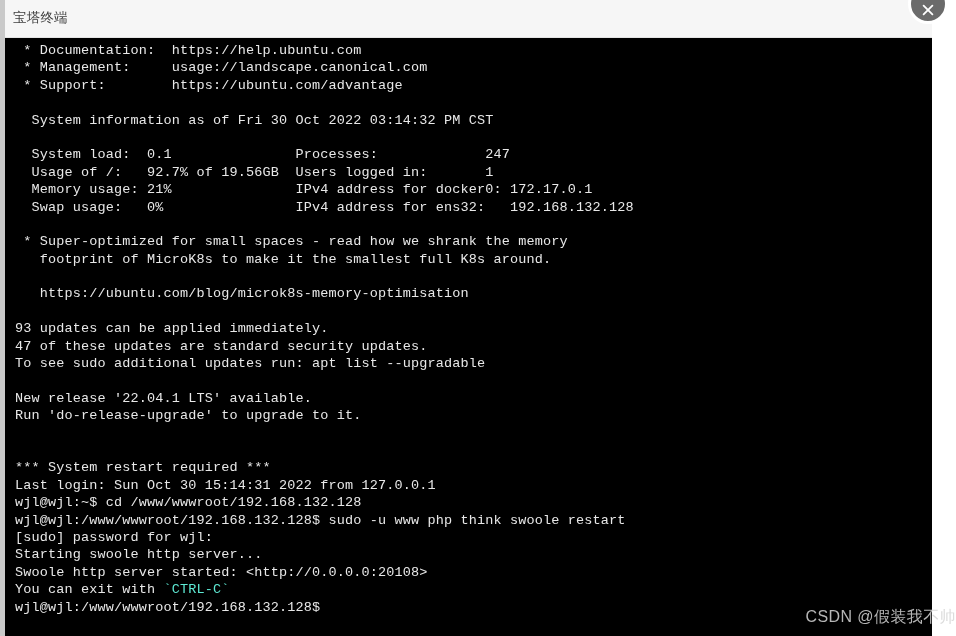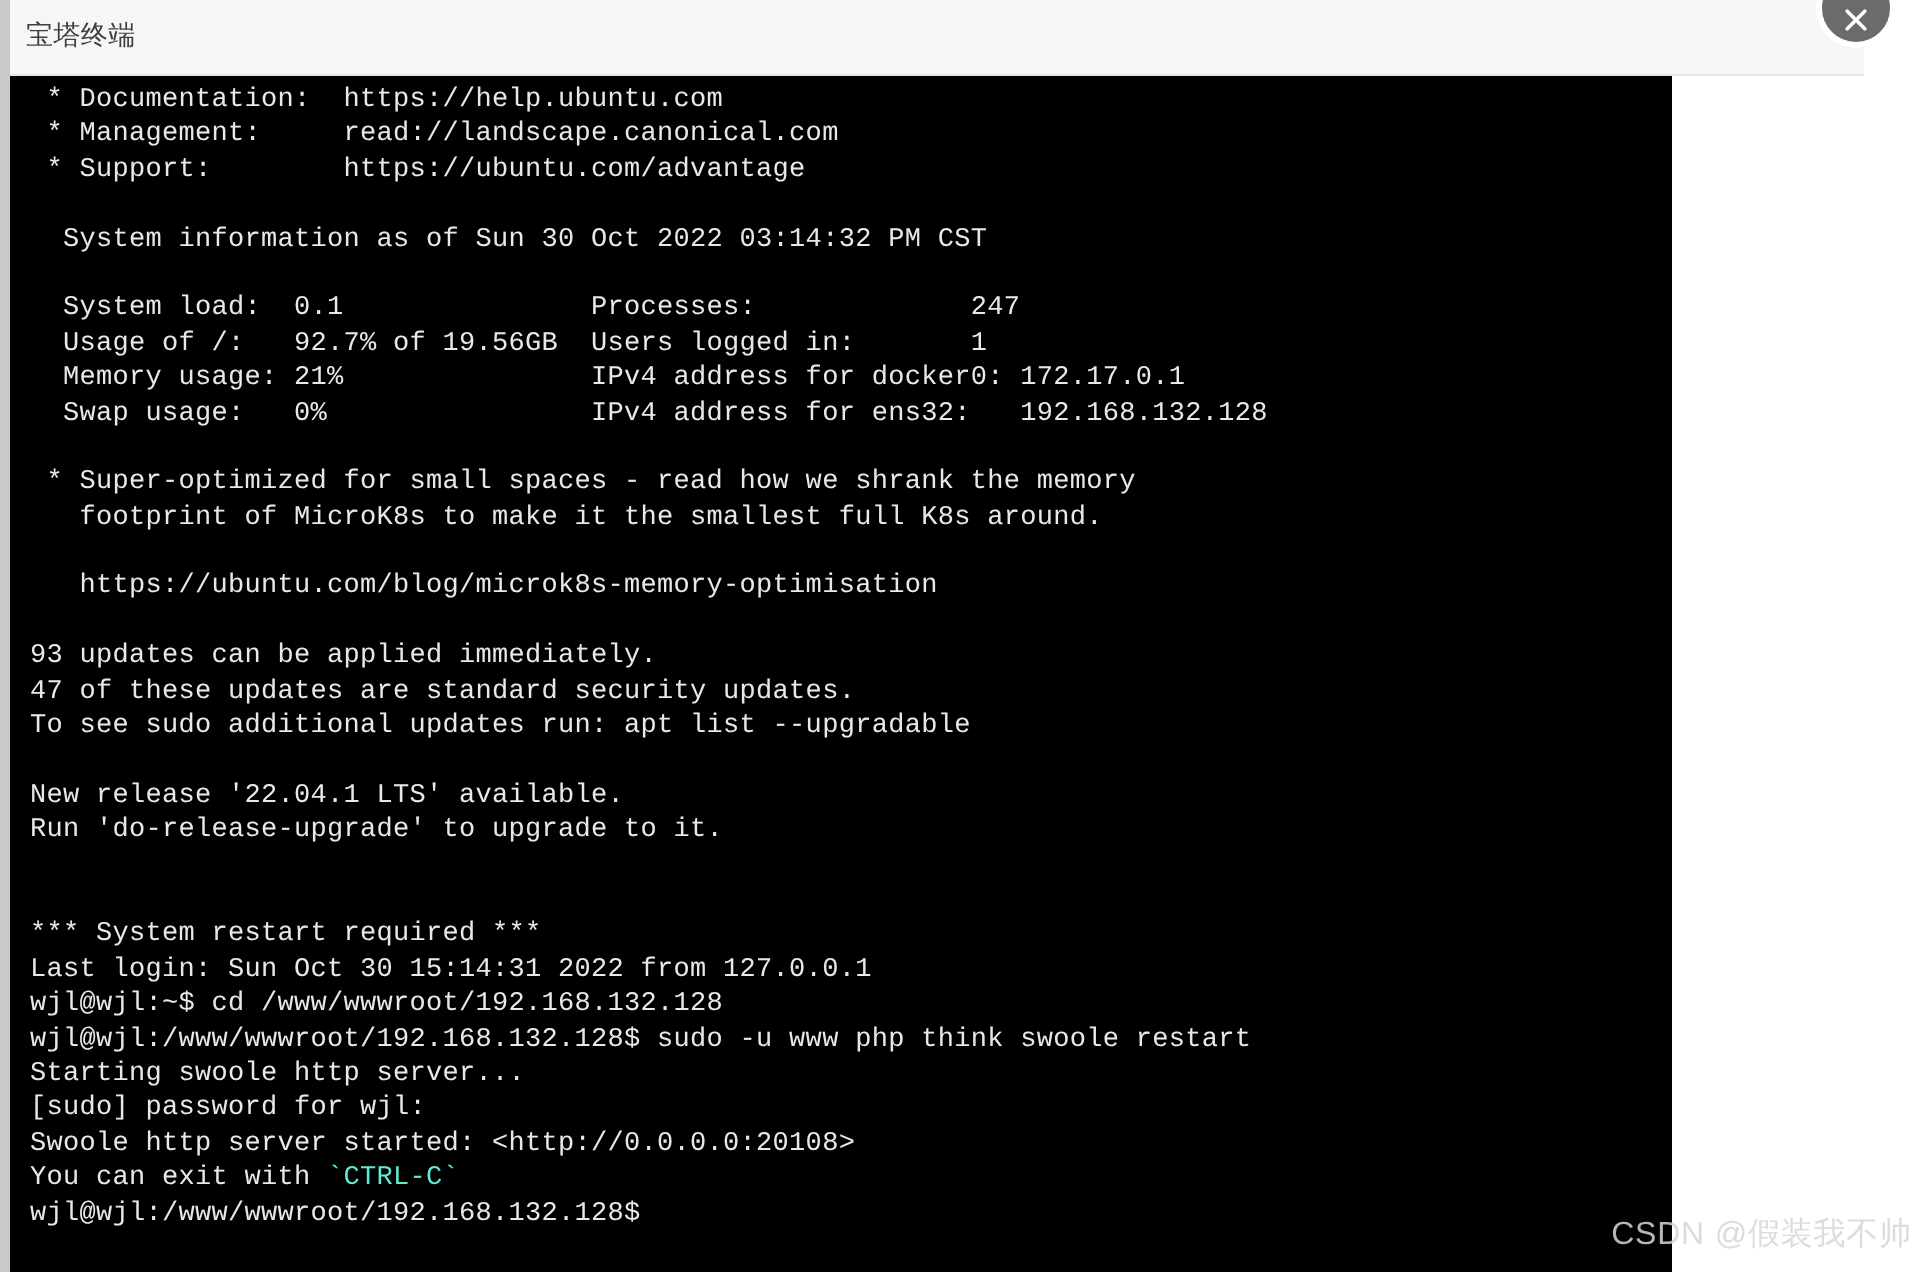--- a/index.html
+++ b/index.html
@@ -102,21 +102,21 @@
     top: 50%;
     transform: translate(-50%, -50%) translateY(6px);
     display: block;
   }
 
   
   .terminal {
     position: absolute;
     left: 5px;
     top: 38px;
-    width: 831px;
+    width: 927px;
     height: 598px;
     background: #000000;
     overflow: hidden;
     z-index: 2;
   }
   .term-inner {
     position: absolute;
     left: 10px;
     top: 4px;
     right: 0;
@@ -167,24 +167,24 @@
     <span>
       <svg width="16" height="16" viewBox="0 0 16 16" aria-hidden="true">
         <path d="M3.6 3.6 L12.4 12.4 M12.4 3.6 L3.6 12.4" stroke="#ffffff" stroke-width="1.8" stroke-linecap="round" fill="none"></path>
       </svg>
     </span>
   </div>
 
   <div class="terminal">
     <div class="term-inner">
       <div class="term-line"> * Documentation:  https://help.ubuntu.com</div>
-      <div class="term-line"> * Management:     read://landscape.canonical.com</div>
+      <div class="term-line"> * Management:     usage://landscape.canonical.com</div>
       <div class="term-line"> * Support:        https://ubuntu.com/advantage</div>
       <div class="term-line blank"></div>
-      <div class="term-line">  System information as of Sun 30 Oct 2022 03:14:32 PM CST</div>
+      <div class="term-line">  System information as of Fri 30 Oct 2022 03:14:32 PM CST</div>
       <div class="term-line blank"></div>
       <div class="term-line">  System load:  0.1               Processes:             247</div>
       <div class="term-line">  Usage of /:   92.7% of 19.56GB  Users logged in:       1</div>
       <div class="term-line">  Memory usage: 21%               IPv4 address for docker0: 172.17.0.1</div>
       <div class="term-line">  Swap usage:   0%                IPv4 address for ens32:   192.168.132.128</div>
       <div class="term-line blank"></div>
       <div class="term-line"> * Super-optimized for small spaces - read how we shrank the memory</div>
       <div class="term-line">   footprint of MicroK8s to make it the smallest full K8s around.</div>
       <div class="term-line blank"></div>
       <div class="term-line">   https://ubuntu.com/blog/microk8s-memory-optimisation</div>
@@ -194,22 +194,22 @@
       <div class="term-line">To see sudo additional updates run: apt list --upgradable</div>
       <div class="term-line blank"></div>
       <div class="term-line">New release '22.04.1 LTS' available.</div>
       <div class="term-line">Run 'do-release-upgrade' to upgrade to it.</div>
       <div class="term-line blank"></div>
       <div class="term-line blank"></div>
       <div class="term-line">*** System restart required ***</div>
       <div class="term-line">Last login: Sun Oct 30 15:14:31 2022 from 127.0.0.1</div>
       <div class="term-line">wjl@wjl:~$ cd /www/wwwroot/192.168.132.128</div>
       <div class="term-line">wjl@wjl:/www/wwwroot/192.168.132.128$ sudo -u www php think swoole restart</div>
+      <div class="term-line">[sudo] password for wjl:</div>
       <div class="term-line">Starting swoole http server...</div>
-      <div class="term-line">[sudo] password for wjl:</div>
       <div class="term-line">Swoole http server started: &lt;http://0.0.0.0:20108&gt;</div>
       <div class="term-line"><span>You can exit with </span><span class="grn">`CTRL-C`</span></div>
       <div class="term-line">wjl@wjl:/www/wwwroot/192.168.132.128$</div>
     </div>
   </div>
 
   <div class="watermark">CSDN @假装我不帅</div>
 
   <div class="page-scrollbar">
     <div class="top-cap"></div>

